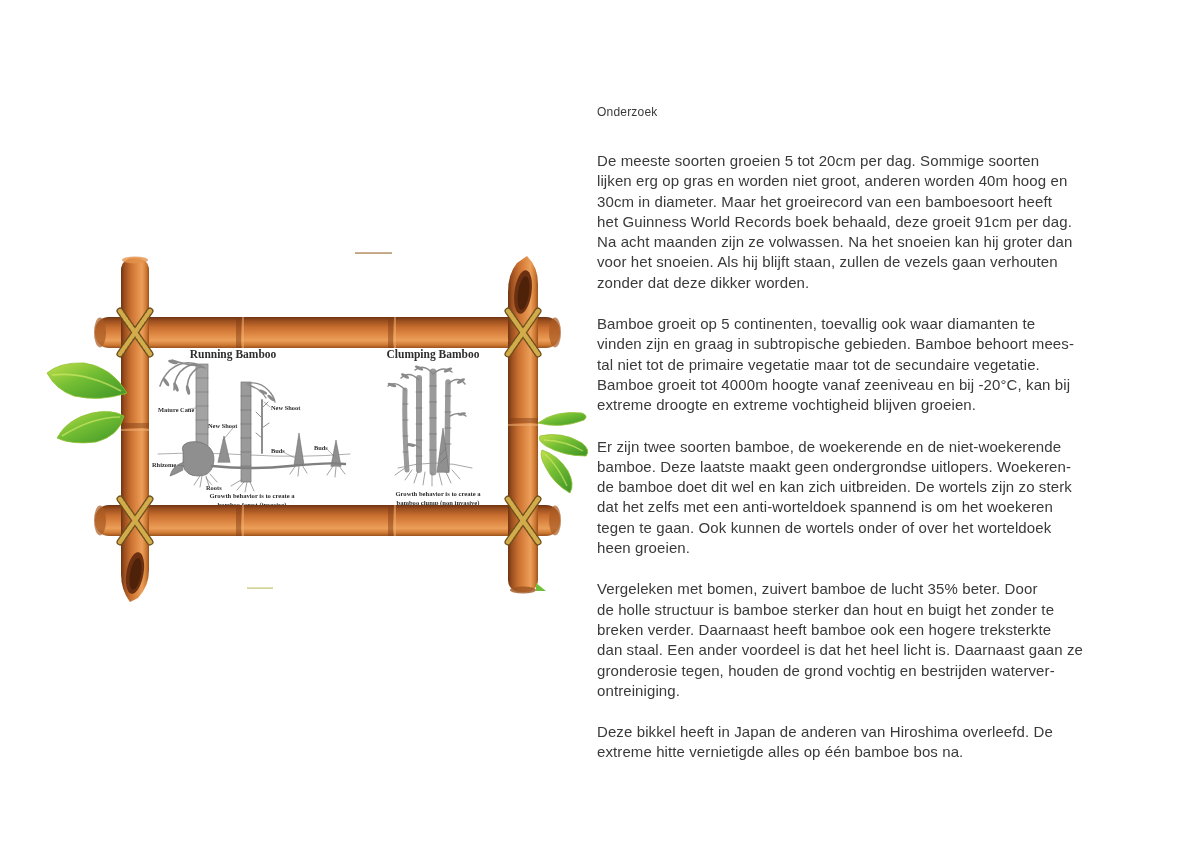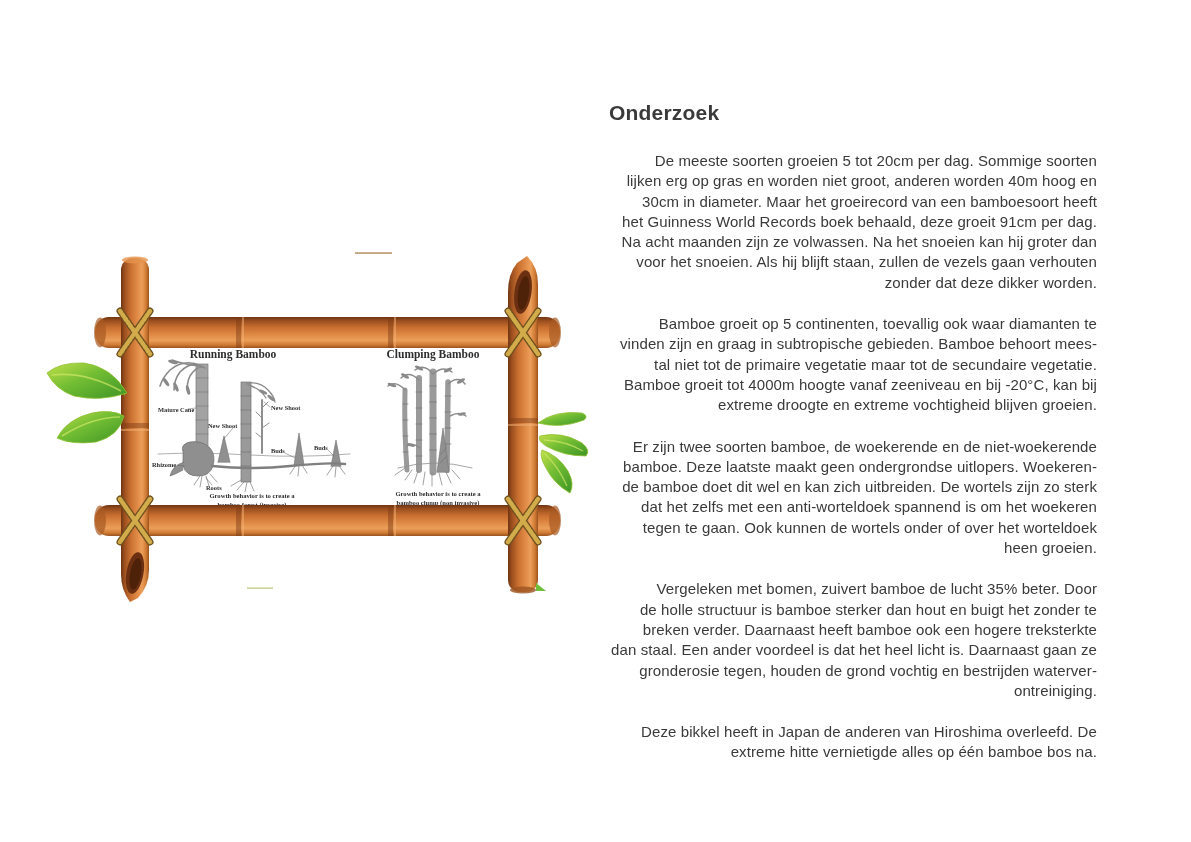--- a/index.html
+++ b/index.html
@@ -2,24 +2,24 @@
 <html><head>
 <meta charset="utf-8">
 <style>
   html,body{margin:0;padding:0;background:#ffffff;}
   body{width:1191px;height:842px;position:relative;overflow:hidden;
        font-family:"Liberation Sans", sans-serif;}
   .page{position:absolute;inset:0;background:#ffffff;}
 
   
   .article{position:absolute;left:597px;top:103px;width:500px;color:#3a3a3a;}
-  .article h1{font-size:21px;font-weight:700;line-height:19px;margin:0 0 29px 12px;
+  .article h1{font-size:12px;font-weight:400;line-height:19px;margin:0 0 29px 0;
               letter-spacing:.2px;}
   .article p{font-size:15px;line-height:20.3px;margin:0 0 21px 0;
-             white-space:pre-line;letter-spacing:.1px;text-align:right;}
+             white-space:pre-line;letter-spacing:.1px;}
 
   
   .figure-wrap{position:absolute;left:40px;top:243px;width:560px;height:370px;}
   .figure-wrap svg{display:block;width:100%;height:100%;}
   svg text{font-family:"Liberation Serif", serif;fill:#2e2e2e;}
   .panel-title{font-size:11.5px;font-weight:bold;}
   .sketch-label{font-size:6.4px;font-weight:bold;}
   .sketch-caption{font-size:6.6px;font-weight:bold;}
 </style>
 </head>

